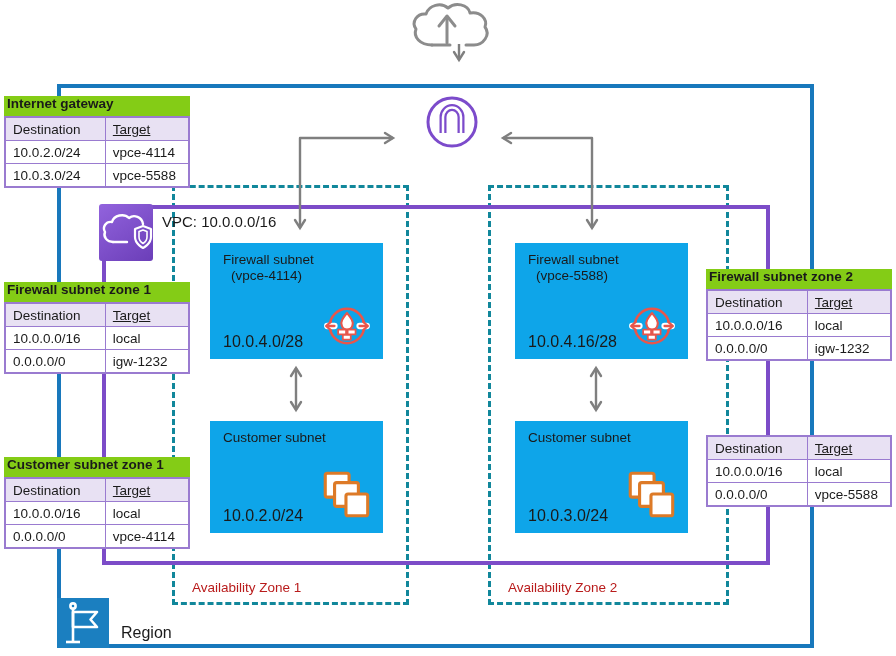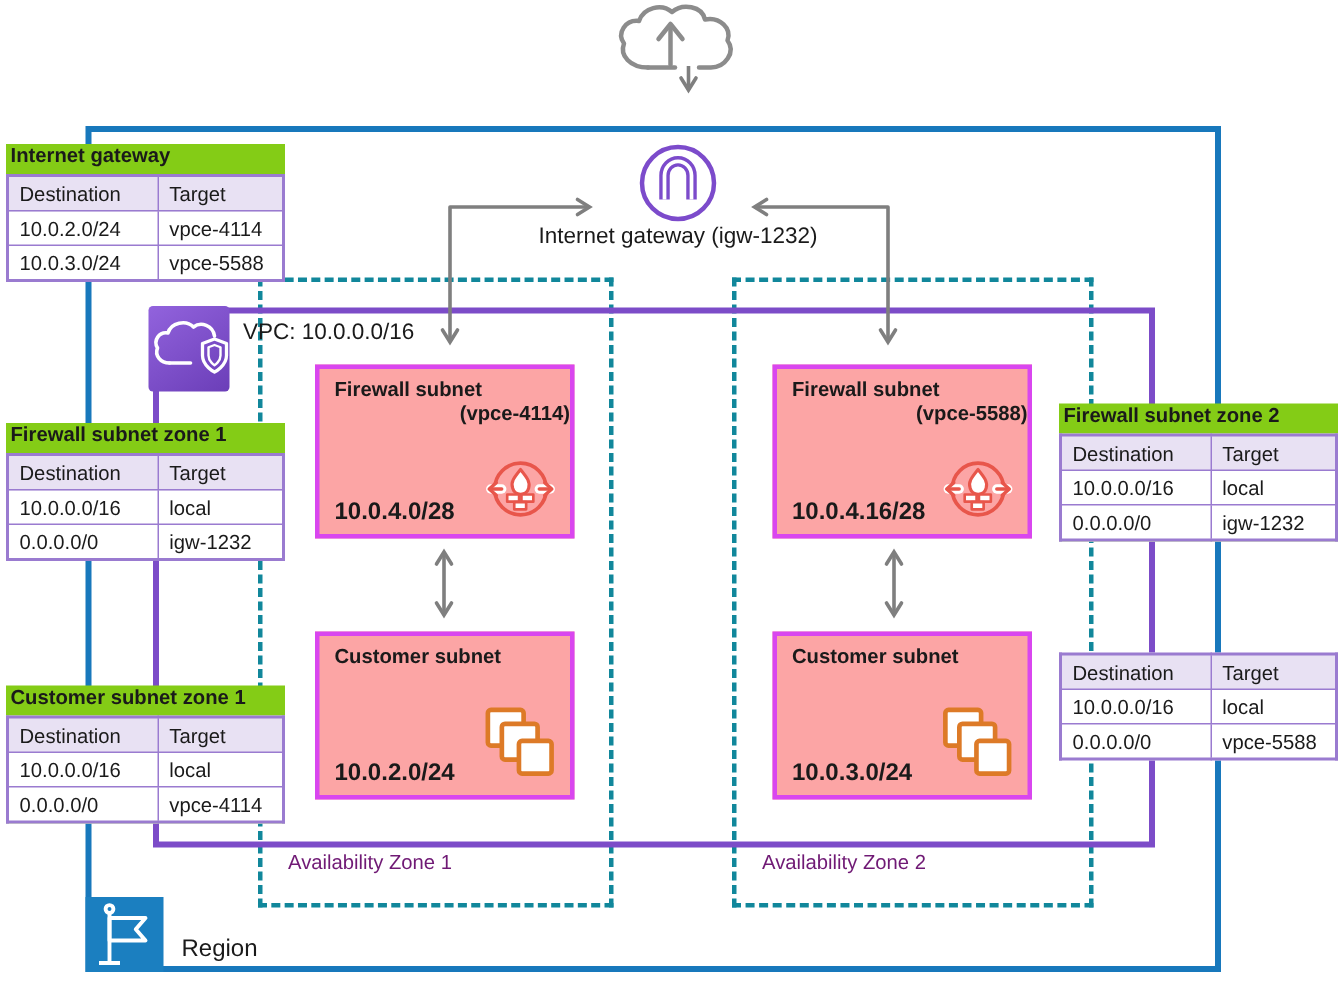--- a/index.html
+++ b/index.html
@@ -6,46 +6,46 @@
   .canvas{position:relative;width:896px;height:656px;background:#fff;overflow:hidden;
           font-family:"Liberation Sans",sans-serif;color:#1a1a1a;}
   .abs{position:absolute;}
 
   
   .region-box{left:57px;top:84px;width:757px;height:564px;border:4px solid #1878BC;box-sizing:border-box;z-index:1;}
   .vpc-box{left:102px;top:205px;width:668px;height:360px;border:4px solid #7C4CC8;box-sizing:border-box;z-index:2;background:transparent;}
   .az-box{top:185px;height:420px;border:3px dashed #11879B;box-sizing:border-box;z-index:1;}
   .az1{left:172px;width:237px;}
   .az2{left:488px;width:241px;}
-  .az-label{position:absolute;left:17px;bottom:20px;font-size:13.5px;color:#701a75;white-space:nowrap;}
-
-  
-  .subnet{border:3px solid #d946ef;box-sizing:border-box;background:#fca5a5;z-index:3;font-weight:bold;}
+  .az-label{position:absolute;left:17px;bottom:7px;font-size:13.5px;color:#b91c1c;white-space:nowrap;}
+
+  
+  .subnet{border:3px solid #0ea5e9;box-sizing:border-box;background:#0ea5e9;z-index:3;}
   .sn-fw1{left:210px;top:243px;width:173px;height:116px;}
   .sn-cu1{left:210px;top:421px;width:173px;height:112px;}
   .sn-fw2{left:515px;top:243px;width:173px;height:116px;}
   .sn-cu2{left:515px;top:421px;width:173px;height:112px;}
   .subnet-title{padding:6px 0 0 10px;font-size:13.5px;line-height:16px;}
-  .subnet-sub{padding-left:18px;font-size:13.5px;line-height:16px;text-align:right;}
+  .subnet-sub{padding-left:18px;font-size:13.5px;line-height:16px;}
   .subnet-cidr{position:absolute;left:10px;bottom:5px;font-size:16px;}
   .sn-icon{position:absolute;}
   .fw-icon{right:9px;top:56px;}
   .cu-icon{right:4px;top:42px;}
 
   
   .rt{width:186px;background:#84cc16;z-index:6;}
   .rt-left{left:4px;}
   .rt-right{left:706px;}
   .rt-title{font-weight:bold;font-size:13.5px;margin:0 0 4px 3px;line-height:16px;}
   .rt table{border-collapse:collapse;border:2px solid #9A7BD0;background:#fff;}
   .rt th,.rt td{border:1.5px solid #9A7BD0;font-size:13.5px;font-weight:normal;
                 text-align:left;padding:0 4px 0 7px;height:22px;}
   .rt th{background:#E8E1F3;margin-left:32px;}
   .col-dest{width:92px;}
-  .col-tgt{width:78px;}
+  .col-tgt{width:78px;text-decoration:underline;}
 
   
   .igw-label{left:312px;top:149px;width:280px;text-align:center;font-size:15px;z-index:6;}
   .vpc-label{left:162px;top:213px;font-size:15px;z-index:6;text-align:center;}
   .vpc-icon{left:99px;top:204px;width:54px;height:57px;border-radius:3px;
             background:linear-gradient(145deg,#9263DD 0%,#6B3EB8 100%);z-index:5;}
   .flag-icon{left:57px;top:598px;width:52px;height:50px;background:#1B7FC0;z-index:6;}
   .region-label{left:121px;top:624px;font-size:16px;z-index:6;}
   .connectors{left:0;top:0;z-index:5;pointer-events:none;}
   .cloud-svg{left:408px;top:1px;z-index:4;}
@@ -85,21 +85,20 @@
       </g>
     </svg>
   </div>
   <div class="abs vpc-label">VPC: 10.0.0.0/16</div>
 
   <svg class="abs igw-svg" width="56" height="56" viewBox="0 0 56 56">
     <circle cx="28" cy="27" r="24" fill="#FFFFFF" stroke="#7C4BCB" stroke-width="3"></circle>
     <path d="M19,38 V22 A9,9.5 0 0 1 37,22 V38" fill="none" stroke="#7C4BCB" stroke-width="7"></path>
     <path d="M19,38 V22 A9,9.5 0 0 1 37,22 V38" fill="none" stroke="#FFFFFF" stroke-width="2.5"></path>
   </svg>
-  <div class="abs igw-label">Internet gateway (igw-1232)</div>
 
   <div class="abs subnet sn-fw1">
     <div class="subnet-title">Firewall subnet</div>
     <div class="subnet-sub">(vpce-4114)</div>
     <div class="subnet-cidr">10.0.4.0/28</div>
     <svg class="sn-icon fw-icon" width="48" height="48" viewBox="0 0 46 46">
       <g fill="#FFFFFF" stroke="#E8564B" stroke-width="2.4" stroke-linecap="round" stroke-linejoin="round">
         <circle cx="23" cy="23" r="16.5" fill="none"></circle>
         <path d="M4,23 H11" stroke="#fff" stroke-width="6"></path>
           <path d="M35,23 H42" stroke="#fff" stroke-width="6"></path>

